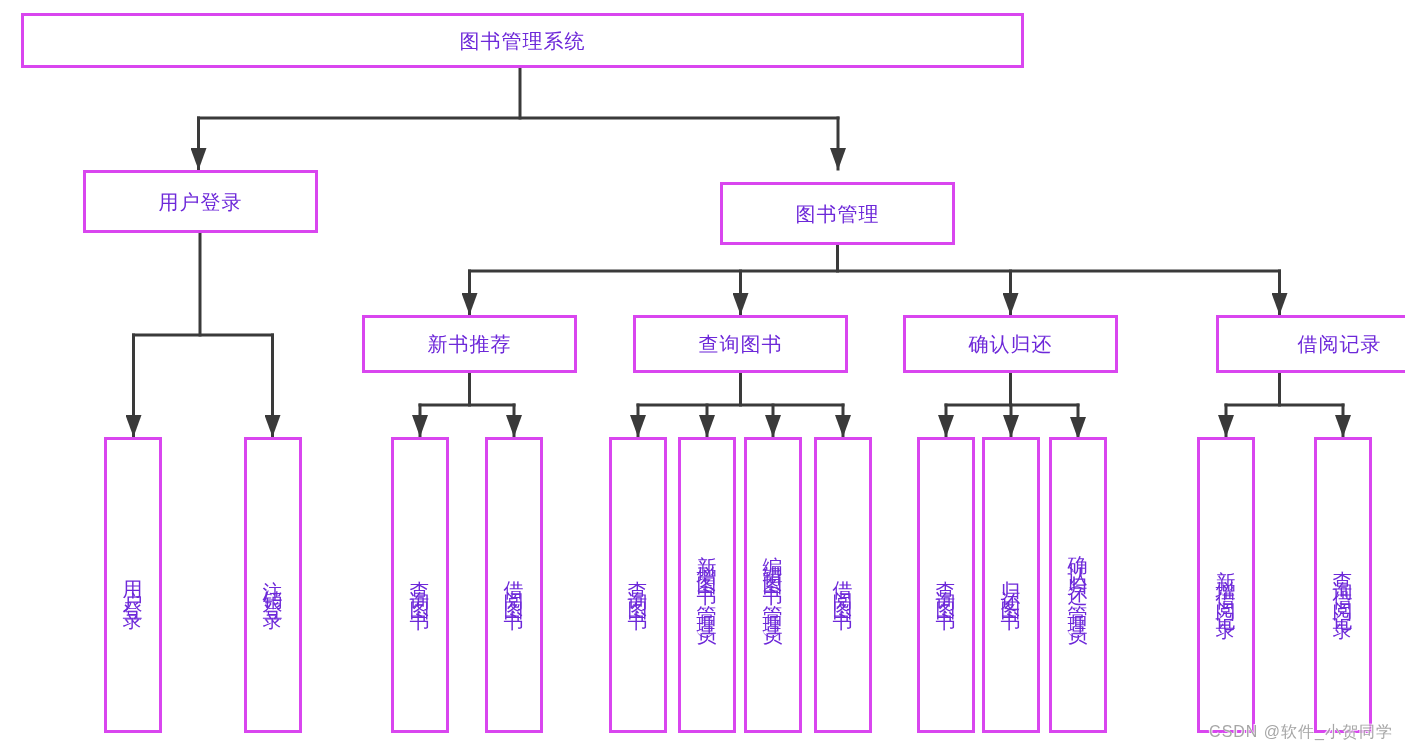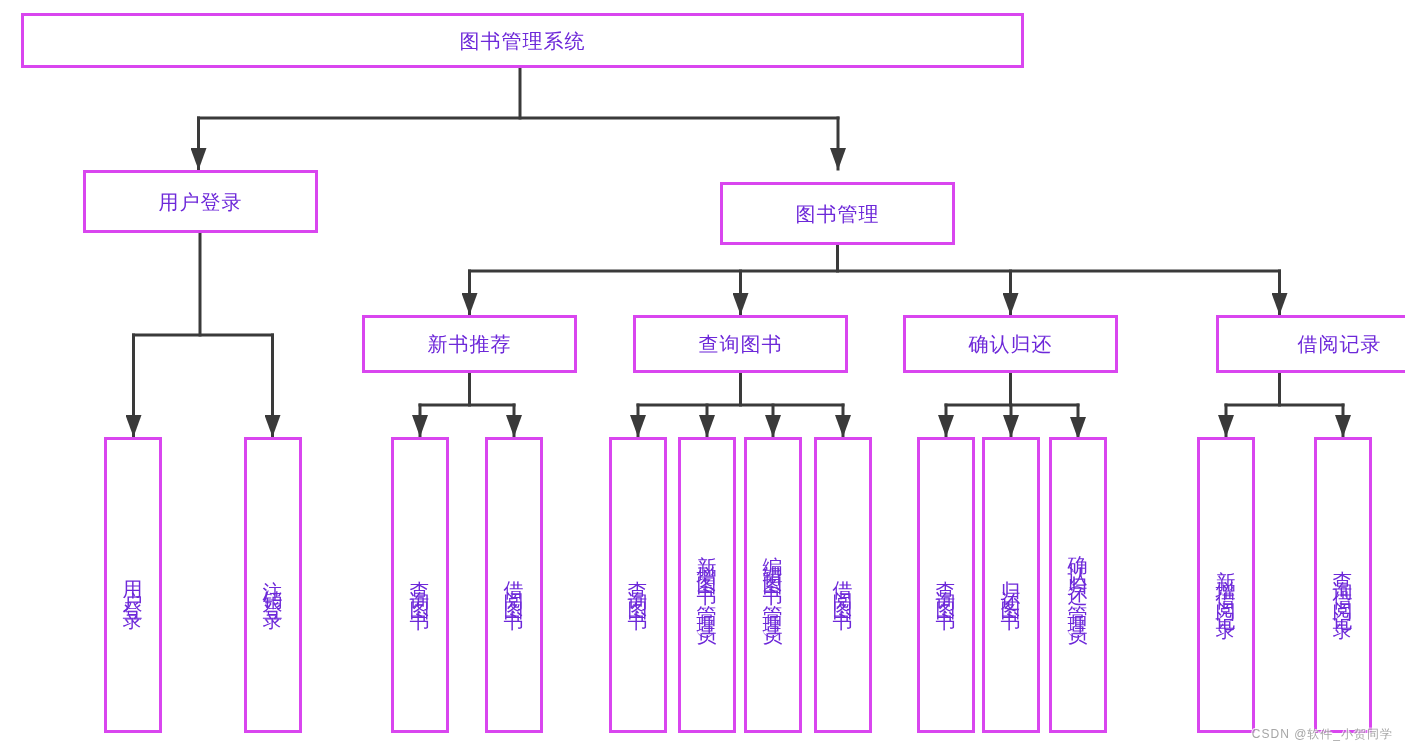--- a/index.html
+++ b/index.html
@@ -66,21 +66,21 @@
   .lf-c1 { left: 917px;  }
   .lf-c2 { left: 982px;  }
   .lf-c3 { left: 1049px; }
   .lf-r1 { left: 1197px; }
   .lf-r2 { left: 1314px; }
   
   .watermark {
     position: absolute;
     right: 12px;
     bottom: 4px;
-    font-size: 12px;
+    font-size: 16px;
     color: #a6a6a6;
     letter-spacing: 1px;
     z-index: 5;
     text-shadow: 1px 1px 0 rgba(255,255,255,0.85), -1px -1px 0 rgba(255,255,255,0.85);
   }
 </style>
 </head>
 <body>
 
 <div id="canvas">

